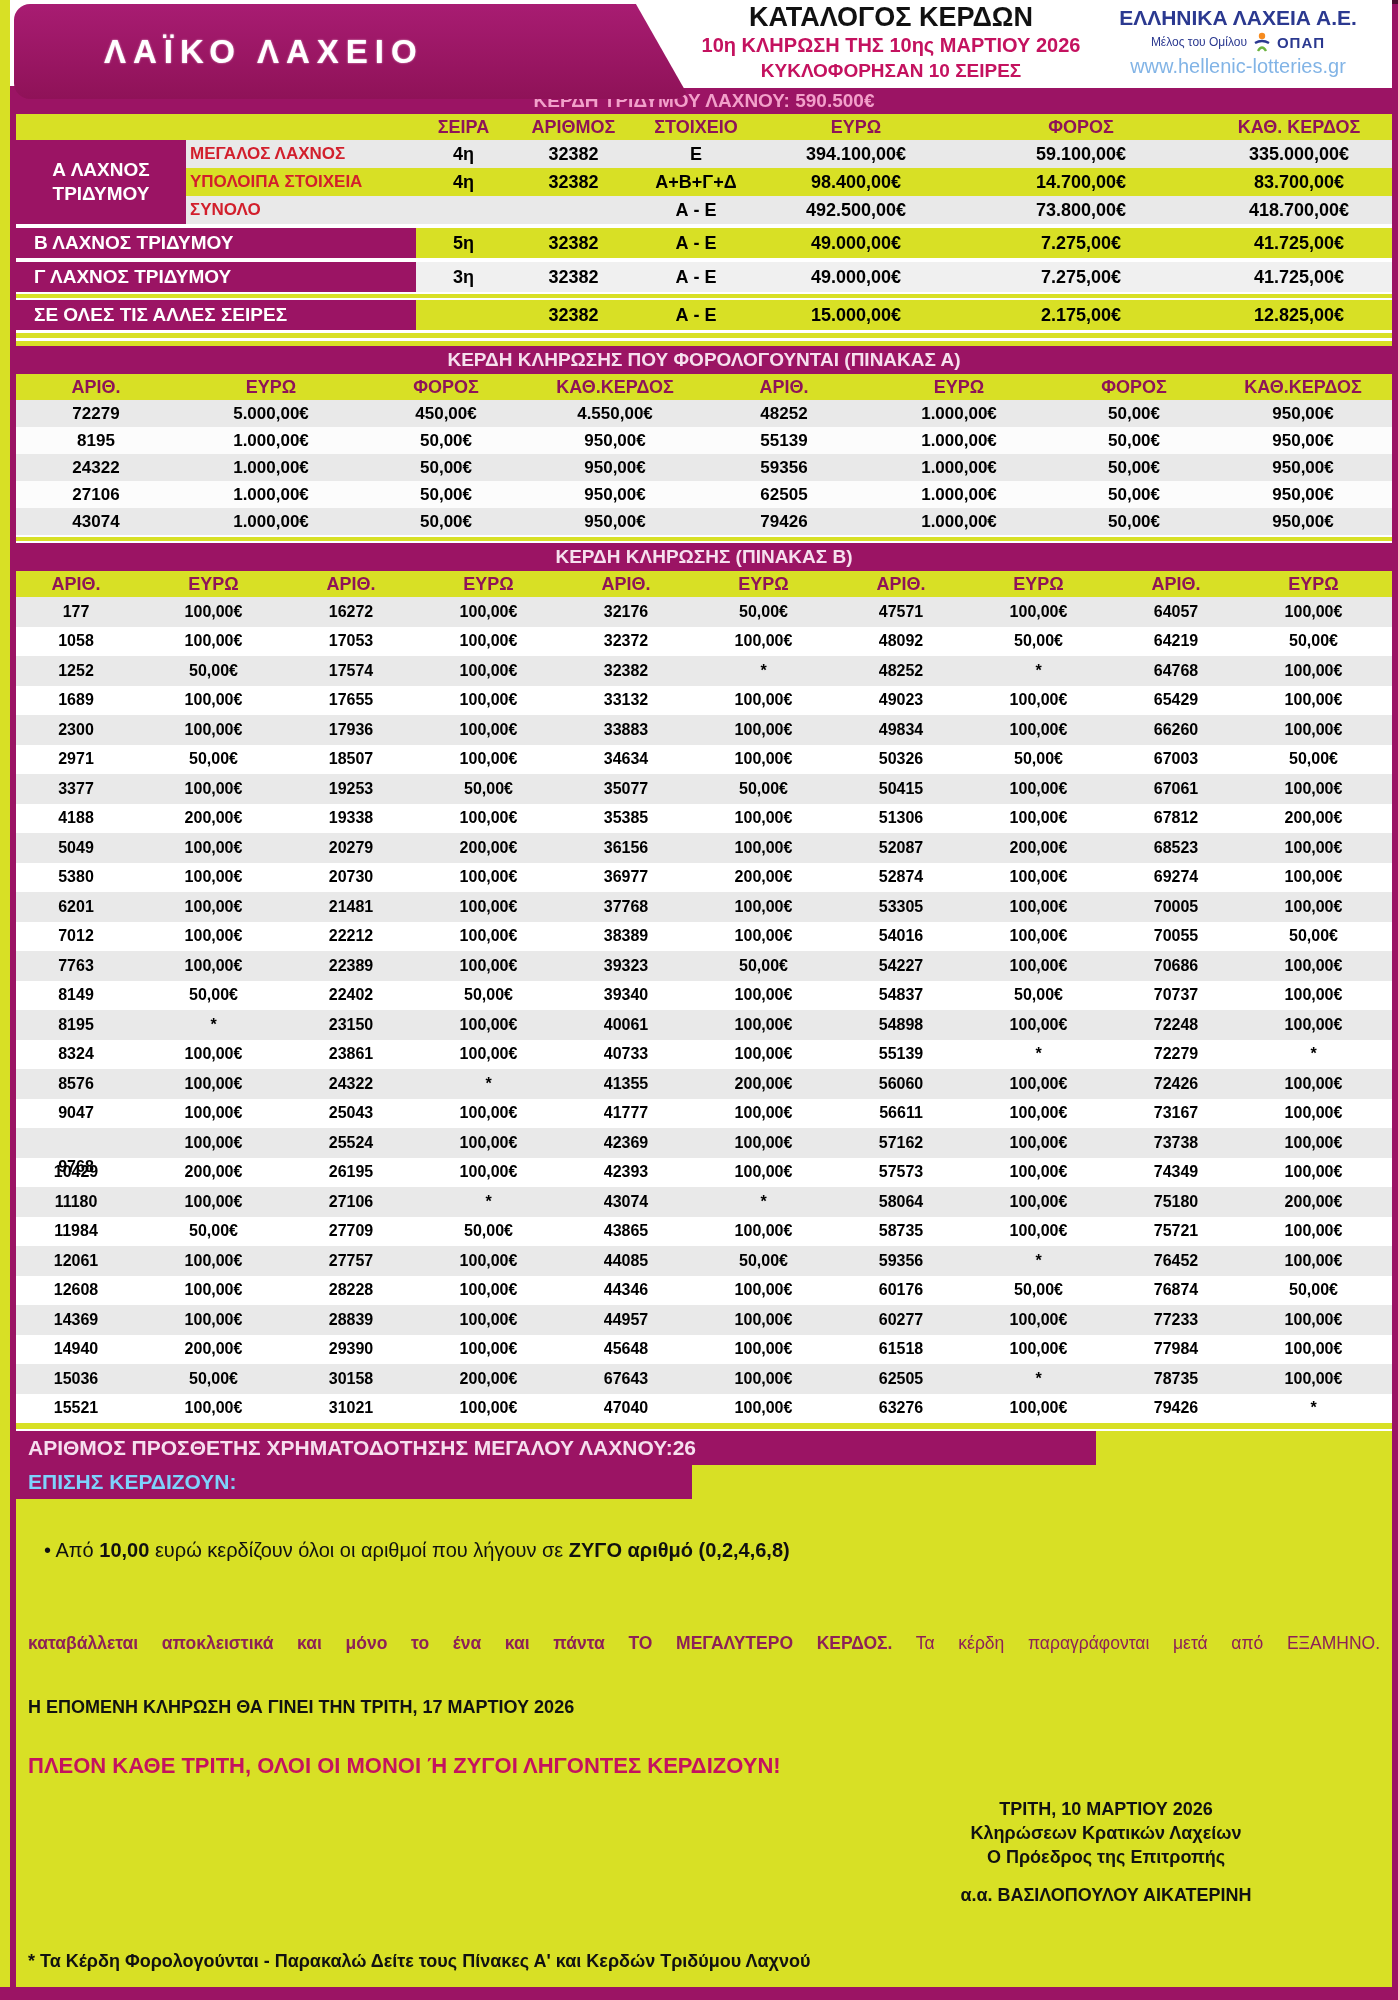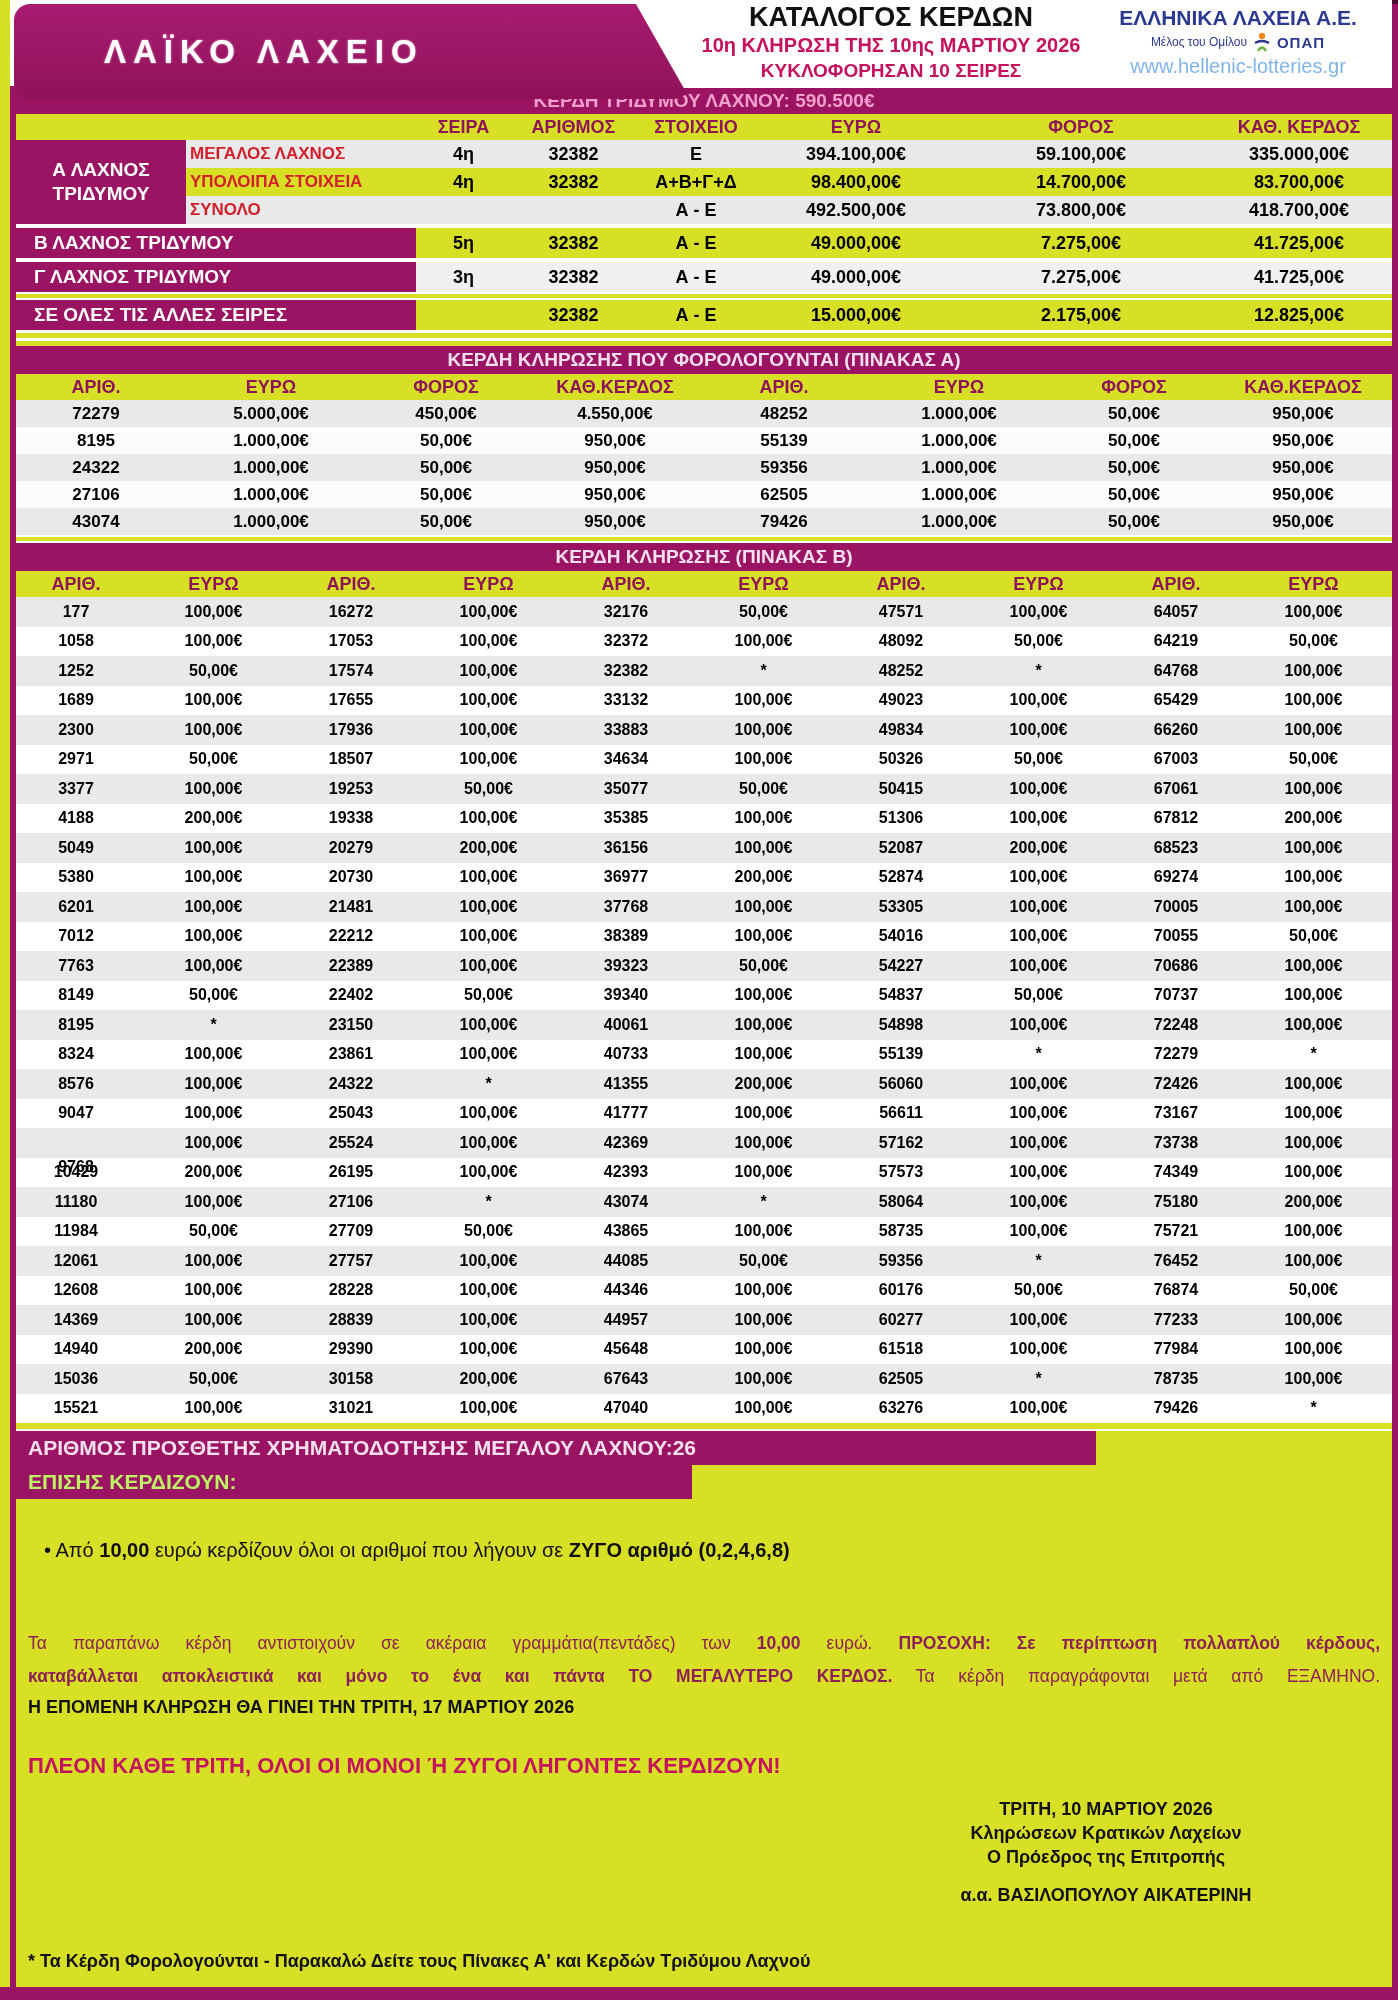--- a/index.html
+++ b/index.html
@@ -68,21 +68,21 @@
   .ta-row .cell{font-size:17px;}
   .tb-row{display:flex;height:29.5px;background:#FFFFFF;}
   .tb-row.alt{background:#E9E9E9;}
   .tb-row .cell{font-size:16px;}
 
   
   .bottom-block{position:relative;height:557px;background:#D8E025;}
   .bb-band1{position:absolute;left:0;top:0;width:1080px;height:34px;background:#9B1464;
             color:#F6DFEE;font-weight:bold;font-size:21px;display:flex;align-items:center;padding-left:12px;box-sizing:border-box;}
   .bb-band2{position:absolute;left:0;top:34px;width:676px;height:34px;background:#9B1464;
-            color:#bef264;font-weight:bold;font-size:21px;display:flex;align-items:center;padding-left:12px;box-sizing:border-box;}
+            color:#7dd3fc;font-weight:bold;font-size:21px;display:flex;align-items:center;padding-left:12px;box-sizing:border-box;}
   .bb-bullet{position:absolute;left:28px;top:108px;font-size:20px;color:#101010;}
   .bb-bullet b{font-weight:bold;}
   .bb-para{position:absolute;left:12px;top:196px;width:1352px;color:#8D2157;font-size:17.5px;line-height:33px;}
   .jline{text-align:justify;text-align-last:justify;}
   .bb-para b{font-weight:bold;}
   .bb-next{position:absolute;left:12px;top:266px;color:#111;font-weight:bold;font-size:18px;}
   .bb-pleon{position:absolute;left:12px;top:322px;color:#C4125F;font-weight:bold;font-size:22px;}
   .bb-sign{position:absolute;left:810px;top:366px;width:560px;text-align:center;
            color:#111;font-weight:bold;font-size:18px;line-height:24px;}
   .bb-sign .sig-name{margin-top:14px;}
@@ -644,21 +644,20 @@
       <div class="gap2"></div>
 
     <div class="bottom-block">
       <div class="bb-band1">ΑΡΙΘΜΟΣ ΠΡΟΣΘΕΤΗΣ ΧΡΗΜΑΤΟΔΟΤΗΣΗΣ ΜΕΓΑΛΟΥ ΛΑΧΝΟΥ:26</div>
       <div class="bb-band2">ΕΠΙΣΗΣ ΚΕΡΔΙΖΟΥΝ:</div>
       <div class="bb-bullet">
         <span>•</span>
         <span>Από </span><b>10,00</b><span> ευρώ κερδίζουν όλοι οι αριθμοί που λήγουν σε </span><b>ΖΥΓΟ αριθμό (0,2,4,6,8)</b>
       </div>
       <div class="bb-para">
-        <div class="jline"><span>Τα παραπάνω κέρδη αντιστοιχούν σε ακέραια γραμμάτια(πεντάδες) των </span><b>10,00</b><span> ευρώ. </span><b>ΠΡΟΣΟΧΗ: Σε περίπτωση πολλαπλού κέρδους,</b></div>
         <div class="jline"><b>καταβάλλεται αποκλειστικά και μόνο το ένα και πάντα ΤΟ ΜΕΓΑΛΥΤΕΡΟ ΚΕΡΔΟΣ.</b><span> Τα κέρδη παραγράφονται μετά από ΕΞΑΜΗΝΟ.</span></div>
       </div>
       <div class="bb-next">Η ΕΠΟΜΕΝΗ ΚΛΗΡΩΣΗ ΘΑ ΓΙΝΕΙ ΤΗΝ ΤΡΙΤΗ, 17 ΜΑΡΤΙΟΥ 2026</div>
       <div class="bb-pleon">ΠΛΕΟΝ ΚΑΘΕ ΤΡΙΤΗ, ΟΛΟΙ ΟΙ ΜΟΝΟΙ Ή ΖΥΓΟΙ ΛΗΓΟΝΤΕΣ ΚΕΡΔΙΖΟΥΝ!</div>
       <div class="bb-sign">
         <div>ΤΡΙΤΗ, 10 ΜΑΡΤΙΟΥ 2026</div>
         <div>Κληρώσεων Κρατικών Λαχείων</div>
         <div>Ο Πρόεδρος της Επιτροπής</div>
         <div class="sig-name">α.α. ΒΑΣΙΛΟΠΟΥΛΟΥ ΑΙΚΑΤΕΡΙΝΗ</div>
       </div>

